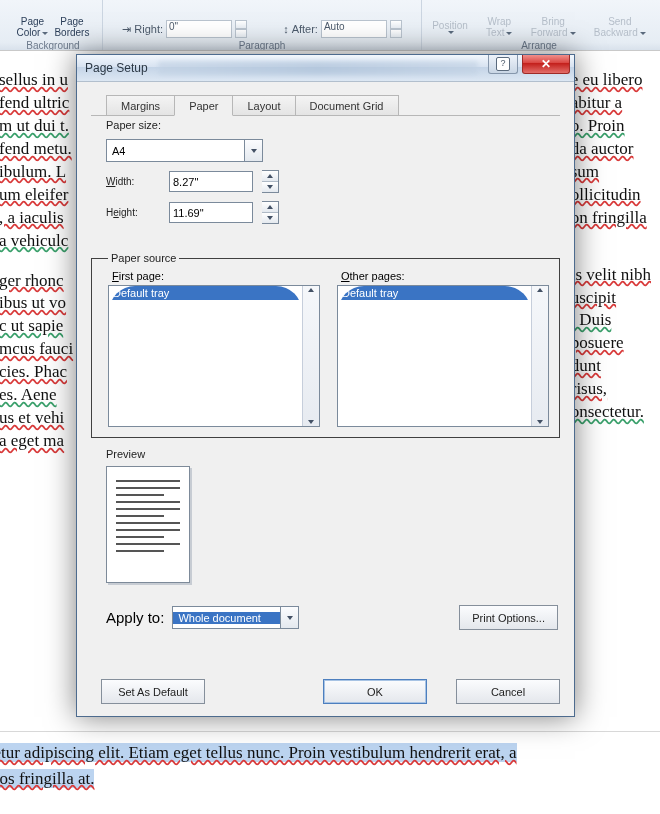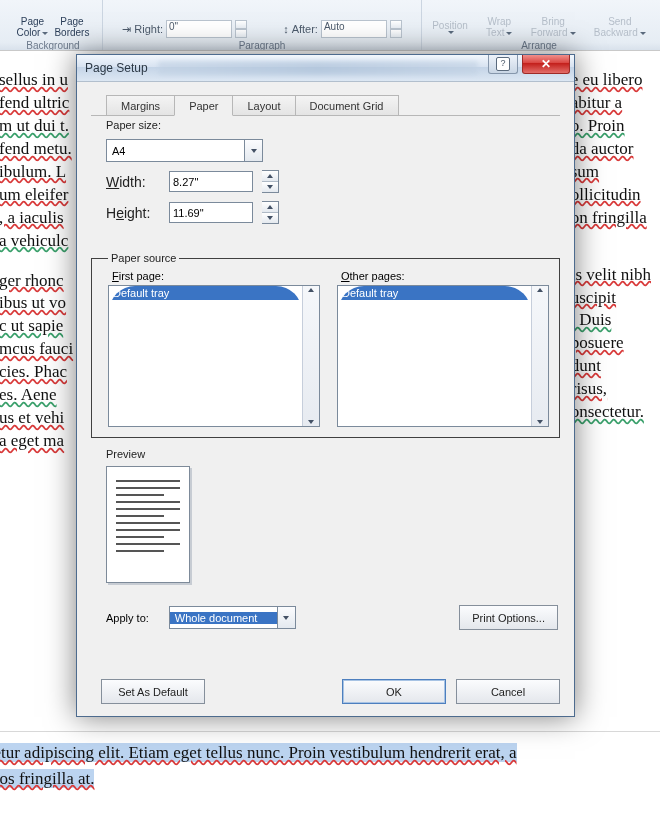--- a/index.html
+++ b/index.html
@@ -159,21 +159,21 @@
 
 .section{
   margin-top:3px;
   position:relative;
 }
 .section>.lbl{
   font-size:11px;color:#222;
 }
 .row{display:flex;align-items:center;gap:9px;margin-top:8px;}
 .fld-label{
-  width:54px;text-align:left;font-size:14px;color:#222;padding-left:15px;
+  width:54px;text-align:left;font-size:10px;color:#222;padding-left:15px;
 }
 .fld-label .u{text-decoration:underline;}
 .txtbox{
   width:76px;height:19px;border:1px solid #7b8a9b;background:#fff;
   padding:0 3px;font-size:11px;display:flex;align-items:center;
 }
 .spinpair{
   width:16px;height:21px;display:flex;flex-direction:column;
   border:1px solid #7b8a9b;border-left:none;
 }
@@ -233,33 +233,33 @@
 }
 .preview-box .pl{
   height:2px;background:#555;margin-bottom:5px;
 }
 .preview-box .pl.short{width:75%;}
 
 
 .apply-row{
   display:flex;align-items:center;margin-top:22px;
 }
-.apply-row .albl{padding-left:15px;padding-right:20px;font-size:11px;}
+.apply-row .albl{padding-left:15px;padding-right:8px;font-size:15px;}
 .push-btn{
   height:23px;padding:0 12px;
   border:1px solid #858f9b;background:linear-gradient(#fbfcfe,#e4e7ec);
   font-size:11px;color:#222;
   display:inline-flex;align-items:center;justify-content:center;
 }
 .push-btn.primary{
   border:1px solid #4d7fbe;box-shadow:0 0 0 1px #a7c3e4 inset;
 }
 .btn-row{
   position:absolute;bottom:12px;left:14px;right:14px;
-  display:flex;align-items:center;
+  display:flex;align-items:center;gap:19px;
 }
 .btn-row .spacer{flex:1;}
 .btn-row .push-btn{min-width:78px;margin-left:10px;}
 .set-default{margin-left:0;}
 
 </style>
 </head>
 <body>
 
 <div class="ribbon">

